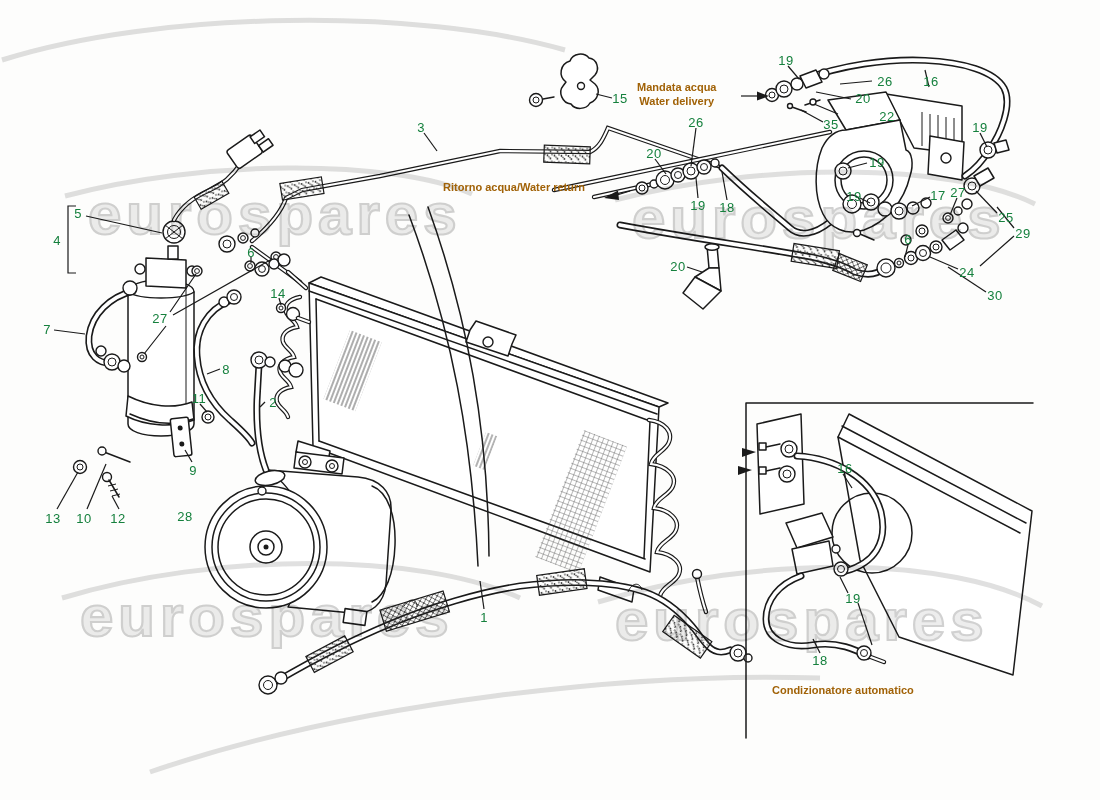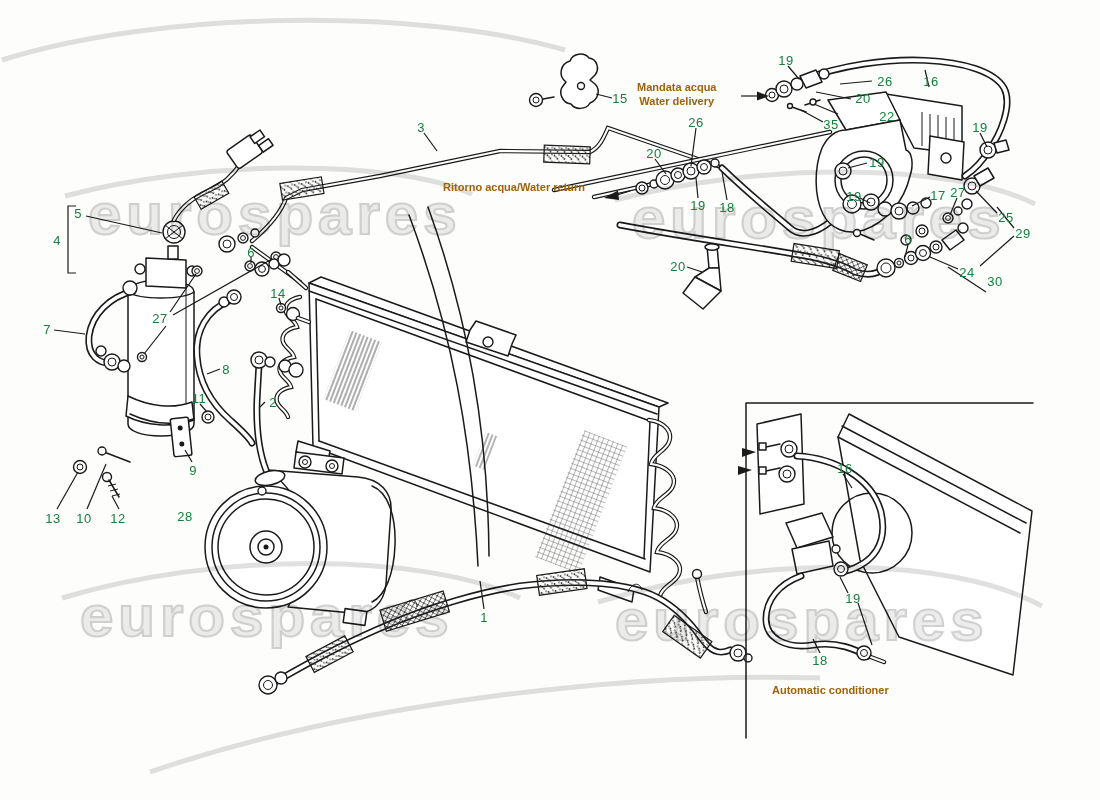--- a/index.html
+++ b/index.html
@@ -454,21 +454,21 @@
     </g>
   </svg>
 <span class="wm" style="left: 88px; top: 182px;">eurospares</span><span class="wm" style="left: 632px; top: 186px;">eurospares</span><span class="wm" style="left: 80px; top: 584px;">eurospares</span><span class="wm" style="left: 615px; top: 588px;">eurospares</span></div>
 
 <div class="ann" style="left:637px;top:80px;">
   <div>Mandata acqua</div>
   <div>Water delivery</div>
 </div>
 <div class="ann" style="left:443px;top:180px;">Ritorno acqua/Water return</div>
 <div class="ann" style="left:772px;top:683px;">
-  <div>Automatic conditioner</div>
+  <div>Condizionatore automatico</div>
 </div>
 
 <div id="label-layer">
     <span class="part-label" style="left: 484px; top: 617px;">1</span>
     <span class="part-label" style="left: 273px; top: 402px;">2</span>
     <span class="part-label" style="left: 421px; top: 127px;">3</span>
     <span class="part-label" style="left: 57px; top: 240px;">4</span>
     <span class="part-label" style="left: 78px; top: 213px;">5</span>
     <span class="part-label" style="left: 908px; top: 239px;">6</span>
     <span class="part-label" style="left: 251px; top: 252px;">6</span>
@@ -498,14 +498,14 @@
     <span class="part-label" style="left: 887px; top: 116px;">22</span>
     <span class="part-label" style="left: 678px; top: 266px;">20</span>
     <span class="part-label" style="left: 967px; top: 272px;">24</span>
     <span class="part-label" style="left: 1006px; top: 217px;">25</span>
     <span class="part-label" style="left: 885px; top: 81px;">26</span>
     <span class="part-label" style="left: 696px; top: 122px;">26</span>
     <span class="part-label" style="left: 958px; top: 192px;">27</span>
     <span class="part-label" style="left: 160px; top: 318px;">27</span>
     <span class="part-label" style="left: 185px; top: 516px;">28</span>
     <span class="part-label" style="left: 1023px; top: 233px;">29</span>
-    <span class="part-label" style="left: 995px; top: 281px;">30</span>
+    <span class="part-label" style="left: 995px; top: 295px;">30</span>
   </div>
 
 </body></html>

